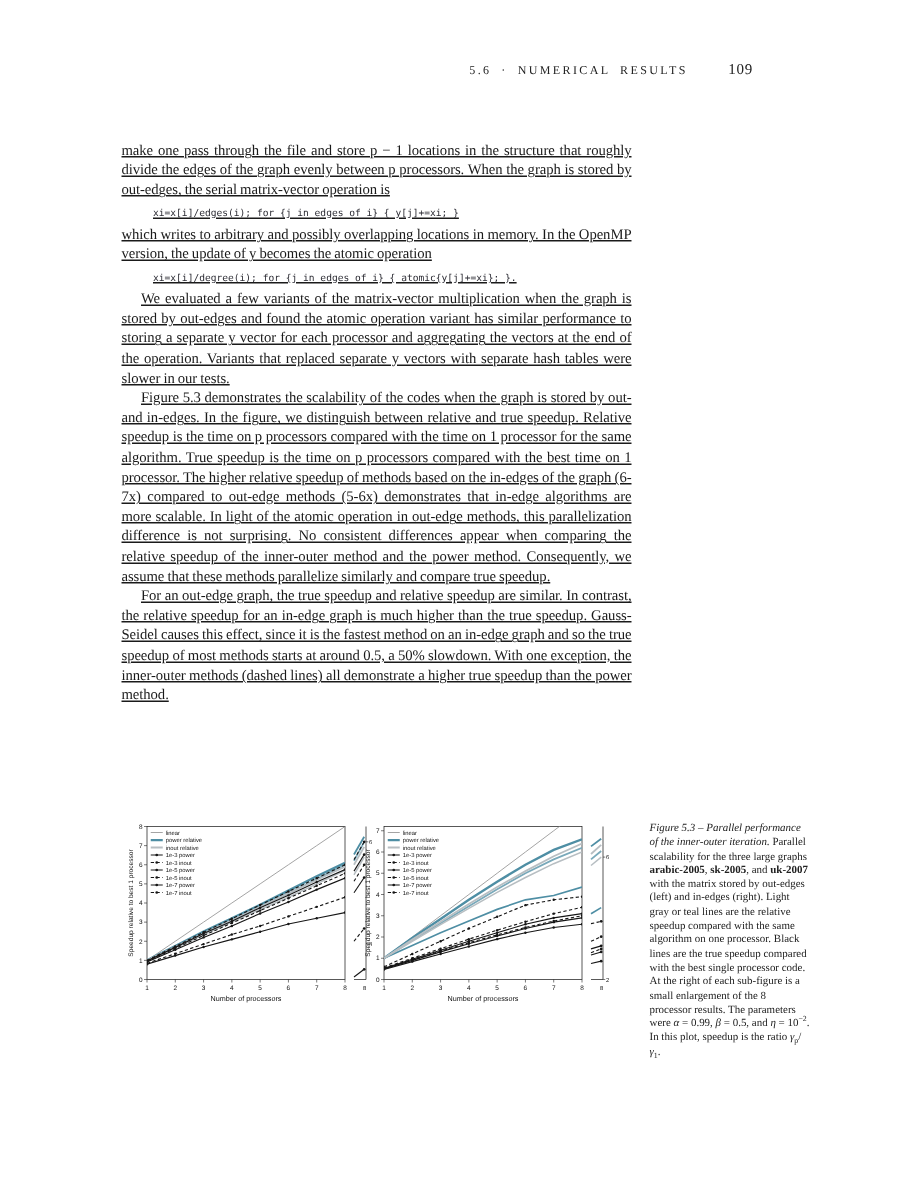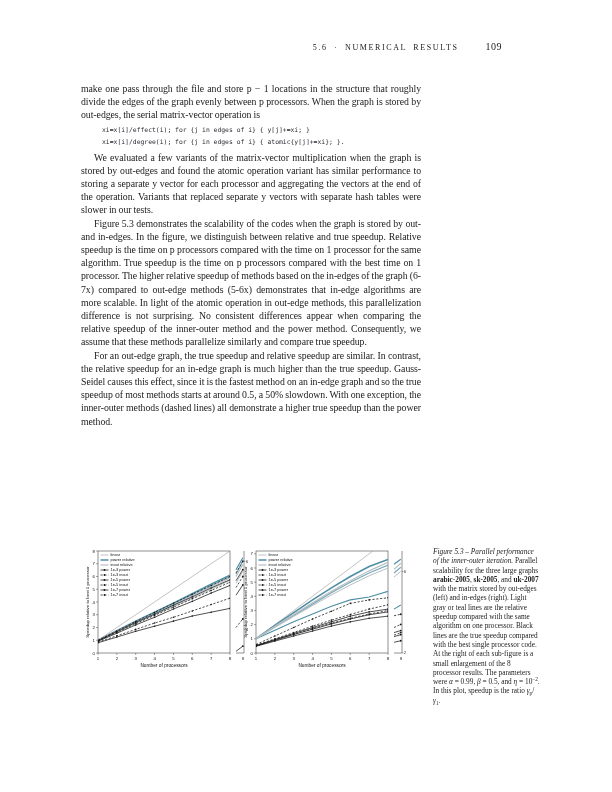--- a/index.html
+++ b/index.html
@@ -3,23 +3,23 @@
 <meta charset="utf-8">
 <title>5.6 Numerical Results — p. 109</title>
 <style>
   html,body{margin:0;padding:0;background:#ffffff;}
   .page{position:relative;width:576px;height:792px;background:#ffffff;overflow:hidden;
         font-family:"Liberation Serif",serif;color:#1a1a1a;}
   .header{position:absolute;top:41px;left:0;right:74px;text-align:right;
           font-size:8px;letter-spacing:1.6px;color:#222;}
   .header .running{word-spacing:3px;}
   .header .pagenum{display:inline-block;margin-left:27px;font-size:10px;letter-spacing:.5px;}
-  .body-col{position:absolute;top:82px;left:81px;width:340px;
+  .body-col{position:absolute;top:94px;left:81px;width:340px;
             font-size:9.8px;line-height:13.2px;text-align:justify;
-            letter-spacing:-0.05px;word-spacing:-0.3px;}
+            letter-spacing:-0.05px;word-spacing:-0.3px;text-decoration:underline;}
   .body-col p{margin:0;}
   .body-col p.indent{text-indent:13px;}
   .code{font-family:"DejaVu Sans Mono","Liberation Mono",monospace;
         font-size:6.4px;line-height:8.5px;letter-spacing:0;word-spacing:0;
         margin:4px 0 4px 21px;color:#2b2b33;text-align:left;}
   .figure{position:absolute;top:545px;left:0;width:612px;height:142px;}
   svg.chart{position:absolute;top:0;}
   #chart-left{left:84px;}
   #chart-right{left:242px;}
   svg.chart text{font-family:"Liberation Sans",sans-serif;fill:#111;}
@@ -34,21 +34,22 @@
 <body>
 
 <div class="page">
 
   <div class="header">
     <span class="running">5.6 · NUMERICAL RESULTS</span><span class="pagenum">109</span>
   </div>
 
   <div class="body-col" id="body-col">
       <p>make one pass through the file and store p − 1 locations in the structure that roughly divide the edges of the graph evenly between p processors. When the graph is stored by out-edges, the serial matrix-vector operation is</p>
-      <div class="code">xi=x[i]/effect(i); for {j in edges of i} { y[j]+=xi; }</div>
+      <div class="code">xi=x[i]/edges(i); for {j in edges of i} { y[j]+=xi; }</div>
+      <p>which writes to arbitrary and possibly overlapping locations in memory. In the OpenMP version, the update of y becomes the atomic operation</p>
       <div class="code">xi=x[i]/degree(i); for {j in edges of i} { atomic{y[j]+=xi}; }.</div>
       <p class="indent">We evaluated a few variants of the matrix-vector multiplication when the graph is stored by out-edges and found the atomic operation variant has similar performance to storing a separate y vector for each processor and aggregating the vectors at the end of the operation. Variants that replaced separate y vectors with separate hash tables were slower in our tests.</p>
       <p class="indent">Figure 5.3 demonstrates the scalability of the codes when the graph is stored by out- and in-edges. In the figure, we distinguish between relative and true speedup. Relative speedup is the time on p processors compared with the time on 1 processor for the same algorithm. True speedup is the time on p processors compared with the best time on 1 processor. The higher relative speedup of methods based on the in-edges of the graph (6-7x) compared to out-edge methods (5-6x) demonstrates that in-edge algorithms are more scalable. In light of the atomic operation in out-edge methods, this parallelization difference is not surprising. No consistent differences appear when comparing the relative speedup of the inner-outer method and the power method. Consequently, we assume that these methods parallelize similarly and compare true speedup.</p>
       <p class="indent">For an out-edge graph, the true speedup and relative speedup are similar. In contrast, the relative speedup for an in-edge graph is much higher than the true speedup. Gauss-Seidel causes this effect, since it is the fastest method on an in-edge graph and so the true speedup of most methods starts at around 0.5, a 50% slowdown. With one exception, the inner-outer methods (dashed lines) all demonstrate a higher true speedup than the power method.</p>
     </div>
 
   <div class="figure">
     <svg class="chart" id="chart-left" viewBox="0 0 165 132" width="165" height="132">
         <defs>
           <clipPath id="clipL">

